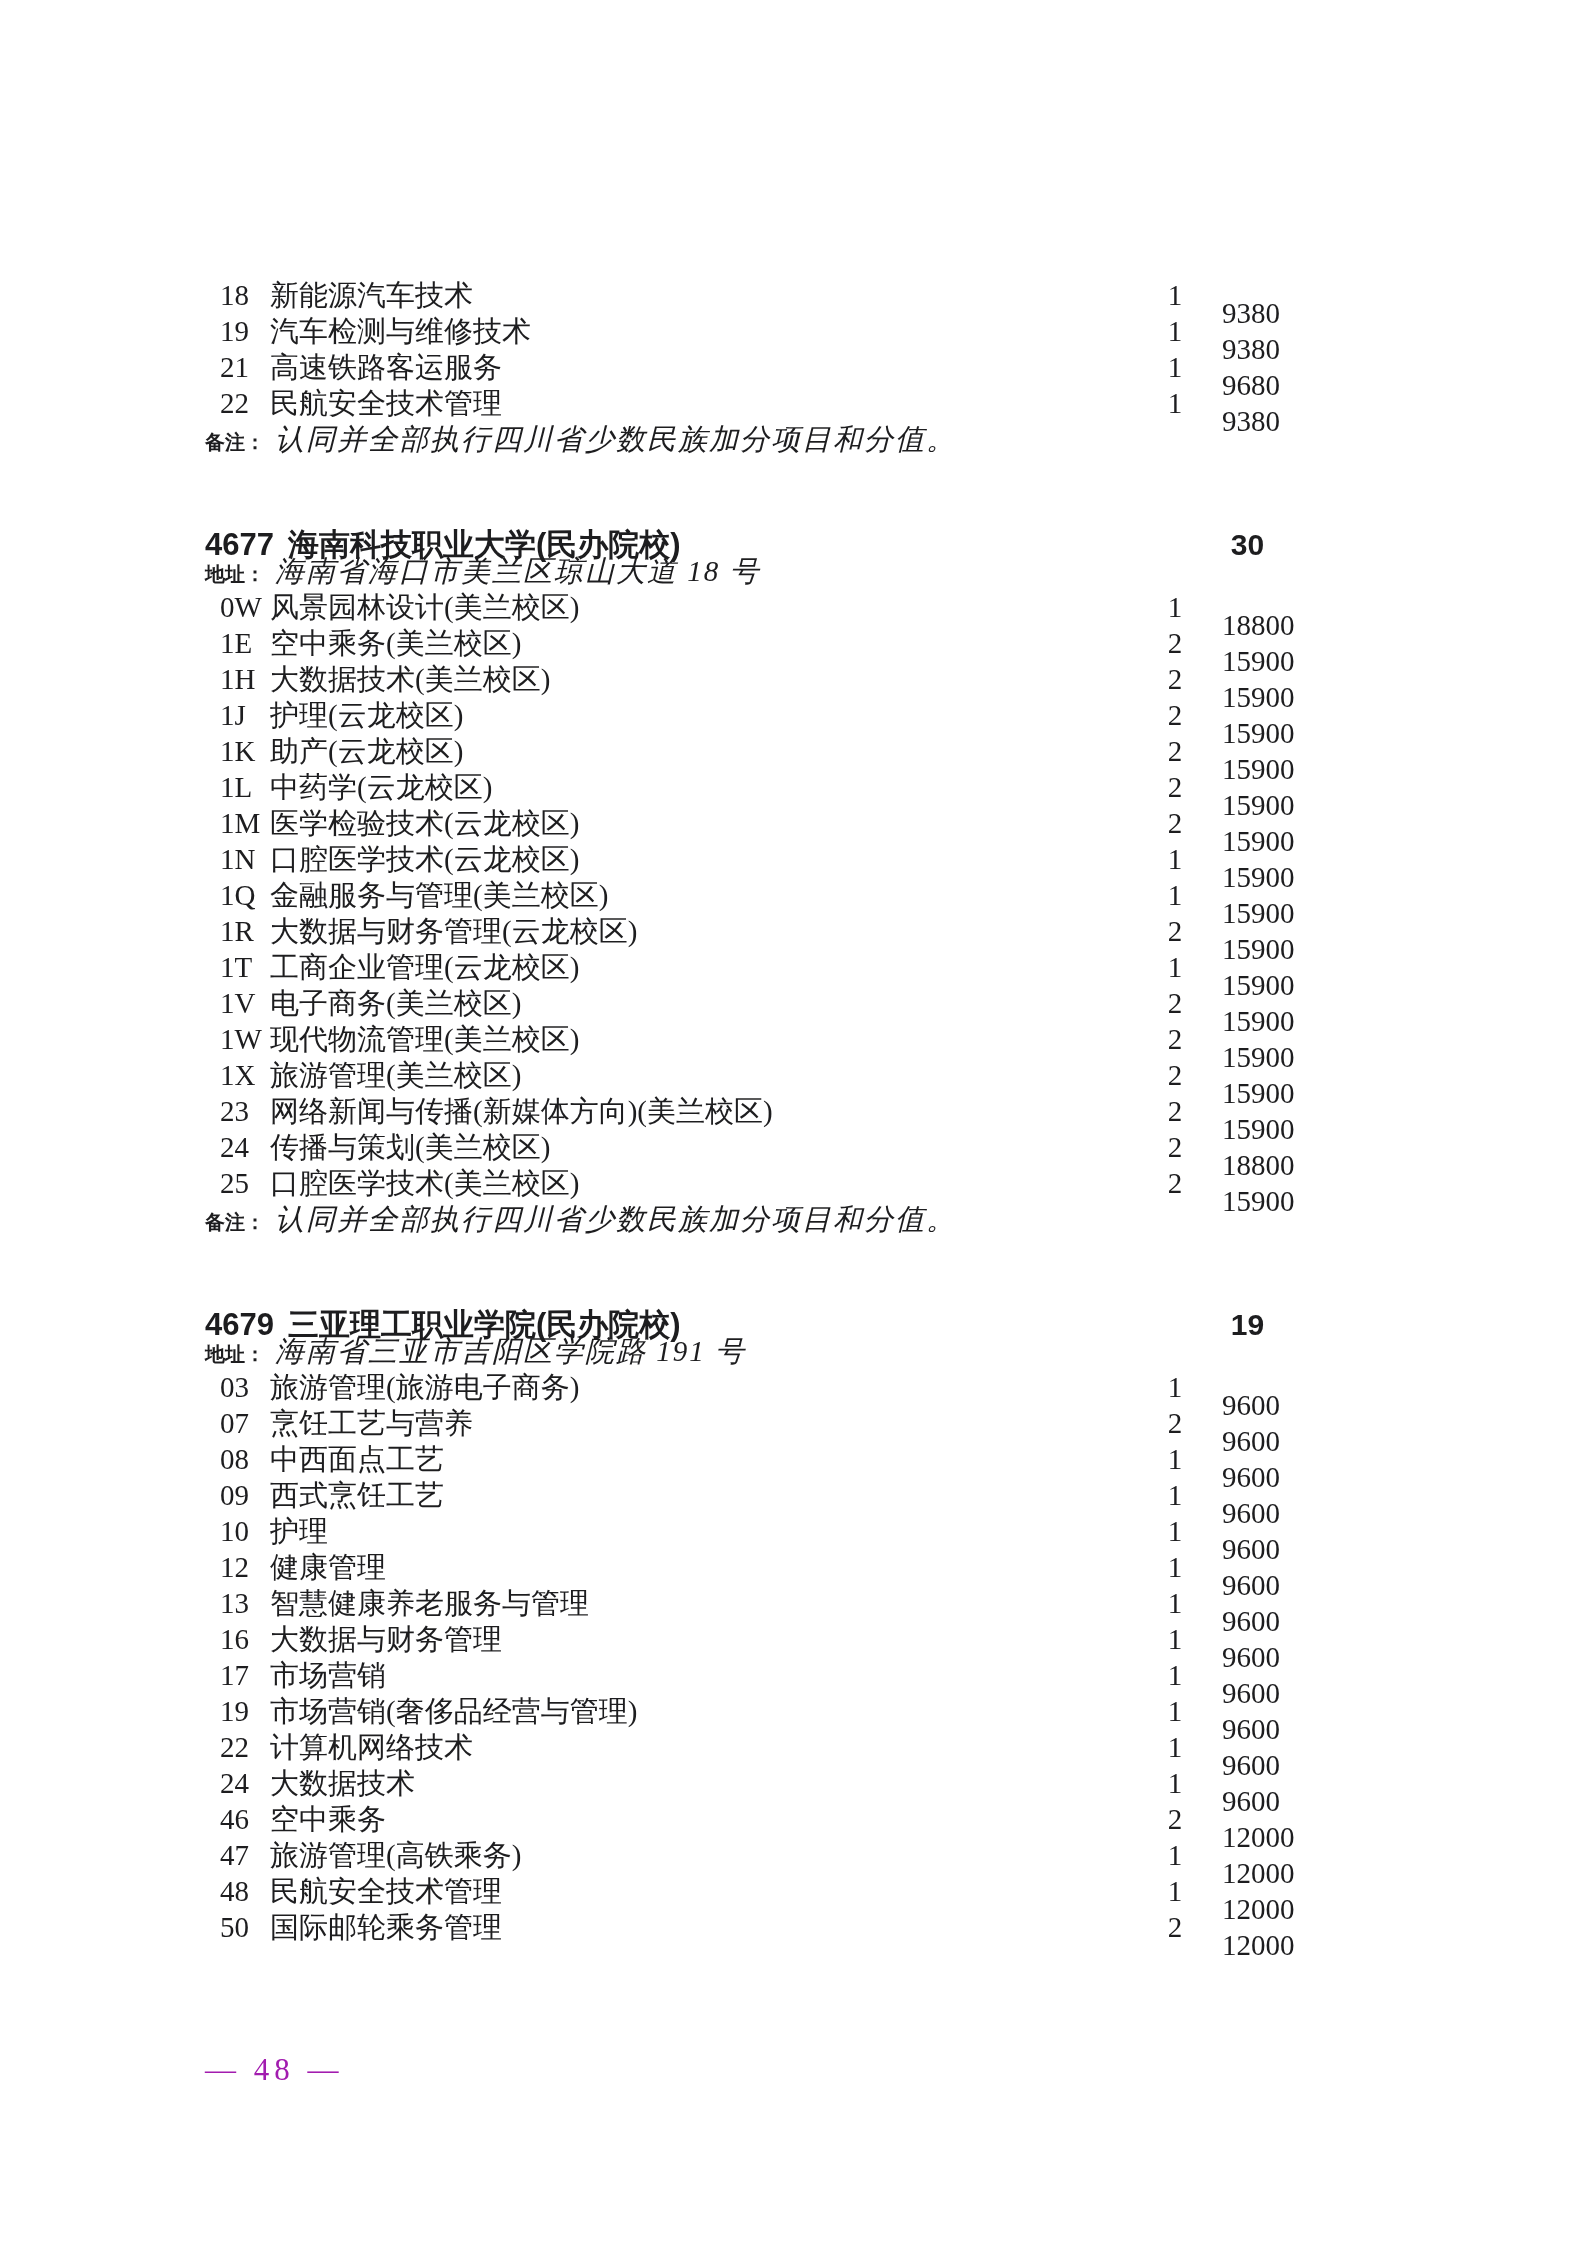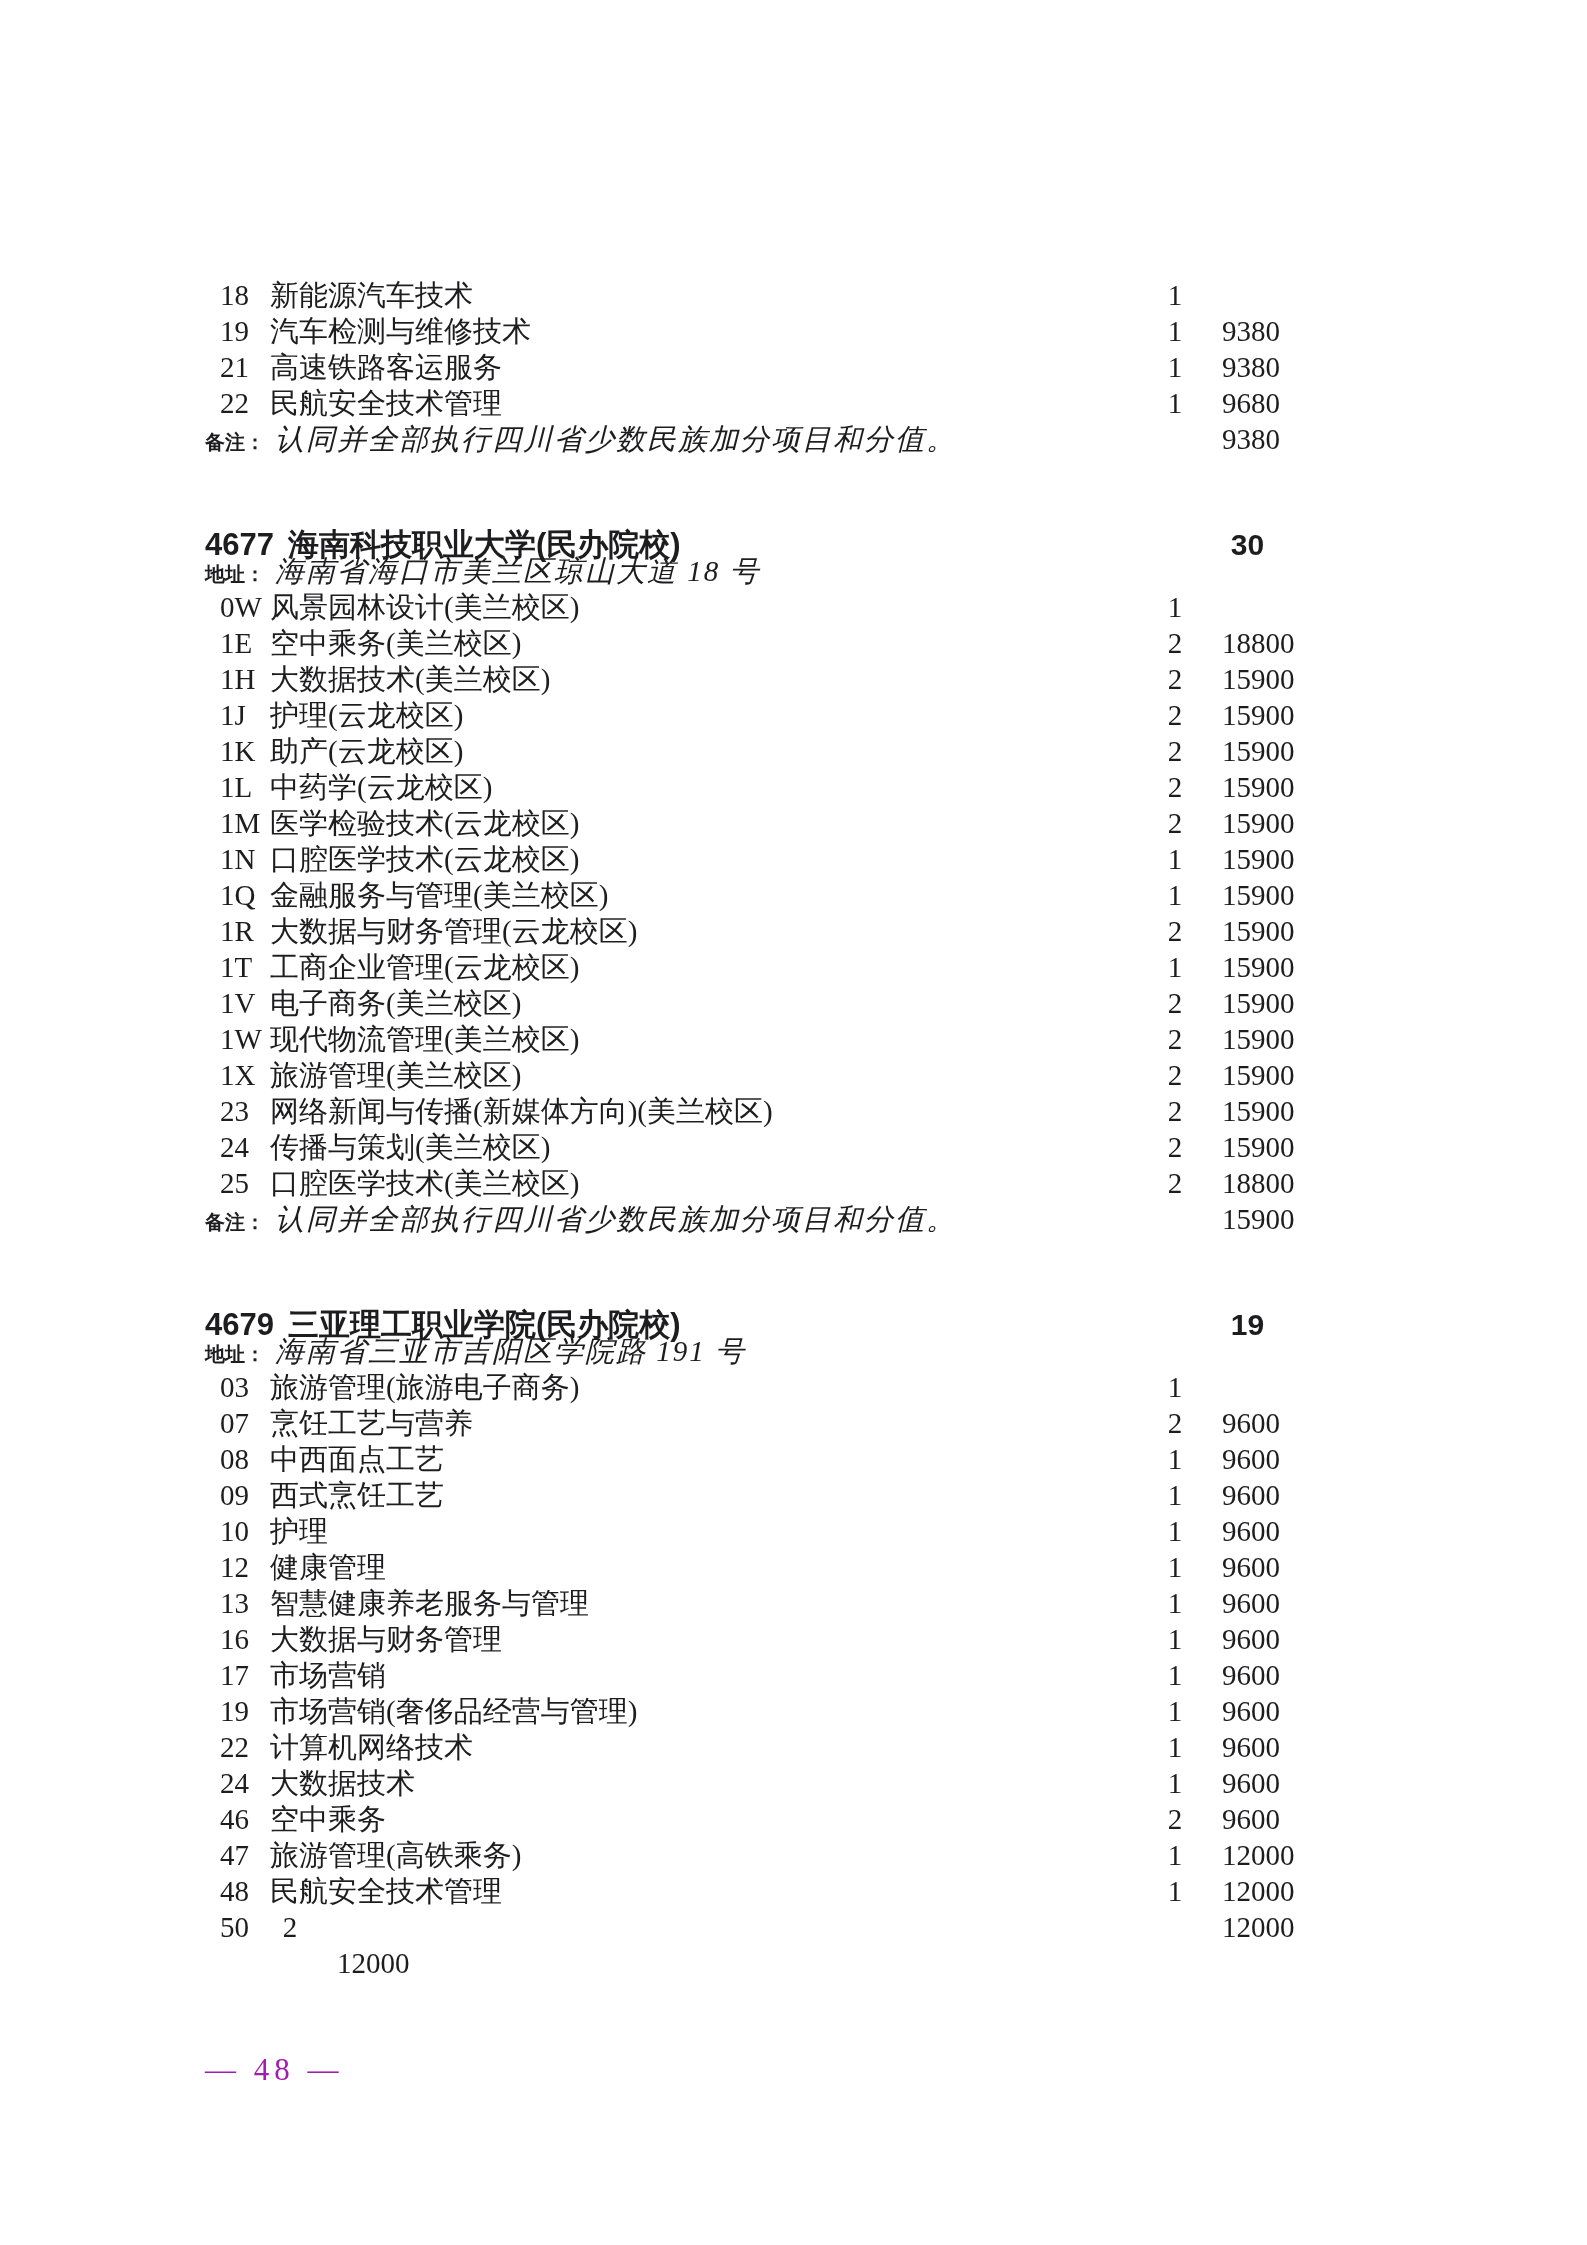--- a/index.html
+++ b/index.html
@@ -30,21 +30,21 @@
   
   .meta-line { height:36px; line-height:36px; font-size:29px; white-space:nowrap; }
   .lab {
     font-family:"Liberation Sans","DejaVu Sans",sans-serif;
     font-weight:700; font-size:20px; margin-right:10px; font-style:normal;
   }
   .kai { font-style:italic; letter-spacing:2px; }
 
   
   .row {
-    display:flex; align-items:flex-start;
+    display:flex; align-items:center;
     height:36px; line-height:36px;
     margin-left:15px; width:1122px;
     font-size:29px; white-space:nowrap;
   }
   .code { width:50px; }
   .name { flex:1; overflow:hidden; }
   .cnt  { width:40px; text-align:center; }
   .fee  { width:147px; padding-left:27px; box-sizing:border-box; text-align:left;margin-top:36px; }
 
   .footer {
@@ -293,20 +293,21 @@
     <span class="fee">12000</span>
   </div>
       <div class="row">
     <span class="code">48</span>
     <span class="name">民航安全技术管理</span>
     <span class="cnt">1</span>
     <span class="fee">12000</span>
   </div>
       <div class="row">
     <span class="code">50</span>
+    <span class="name">国际邮轮乘务管理</span>
     <span class="cnt">2</span>
     <span class="fee">12000</span>
   </div>
     </div>
   <div class="footer">
     <span>— 48 —</span>
   </div>
 </div>
 
 </body></html>

